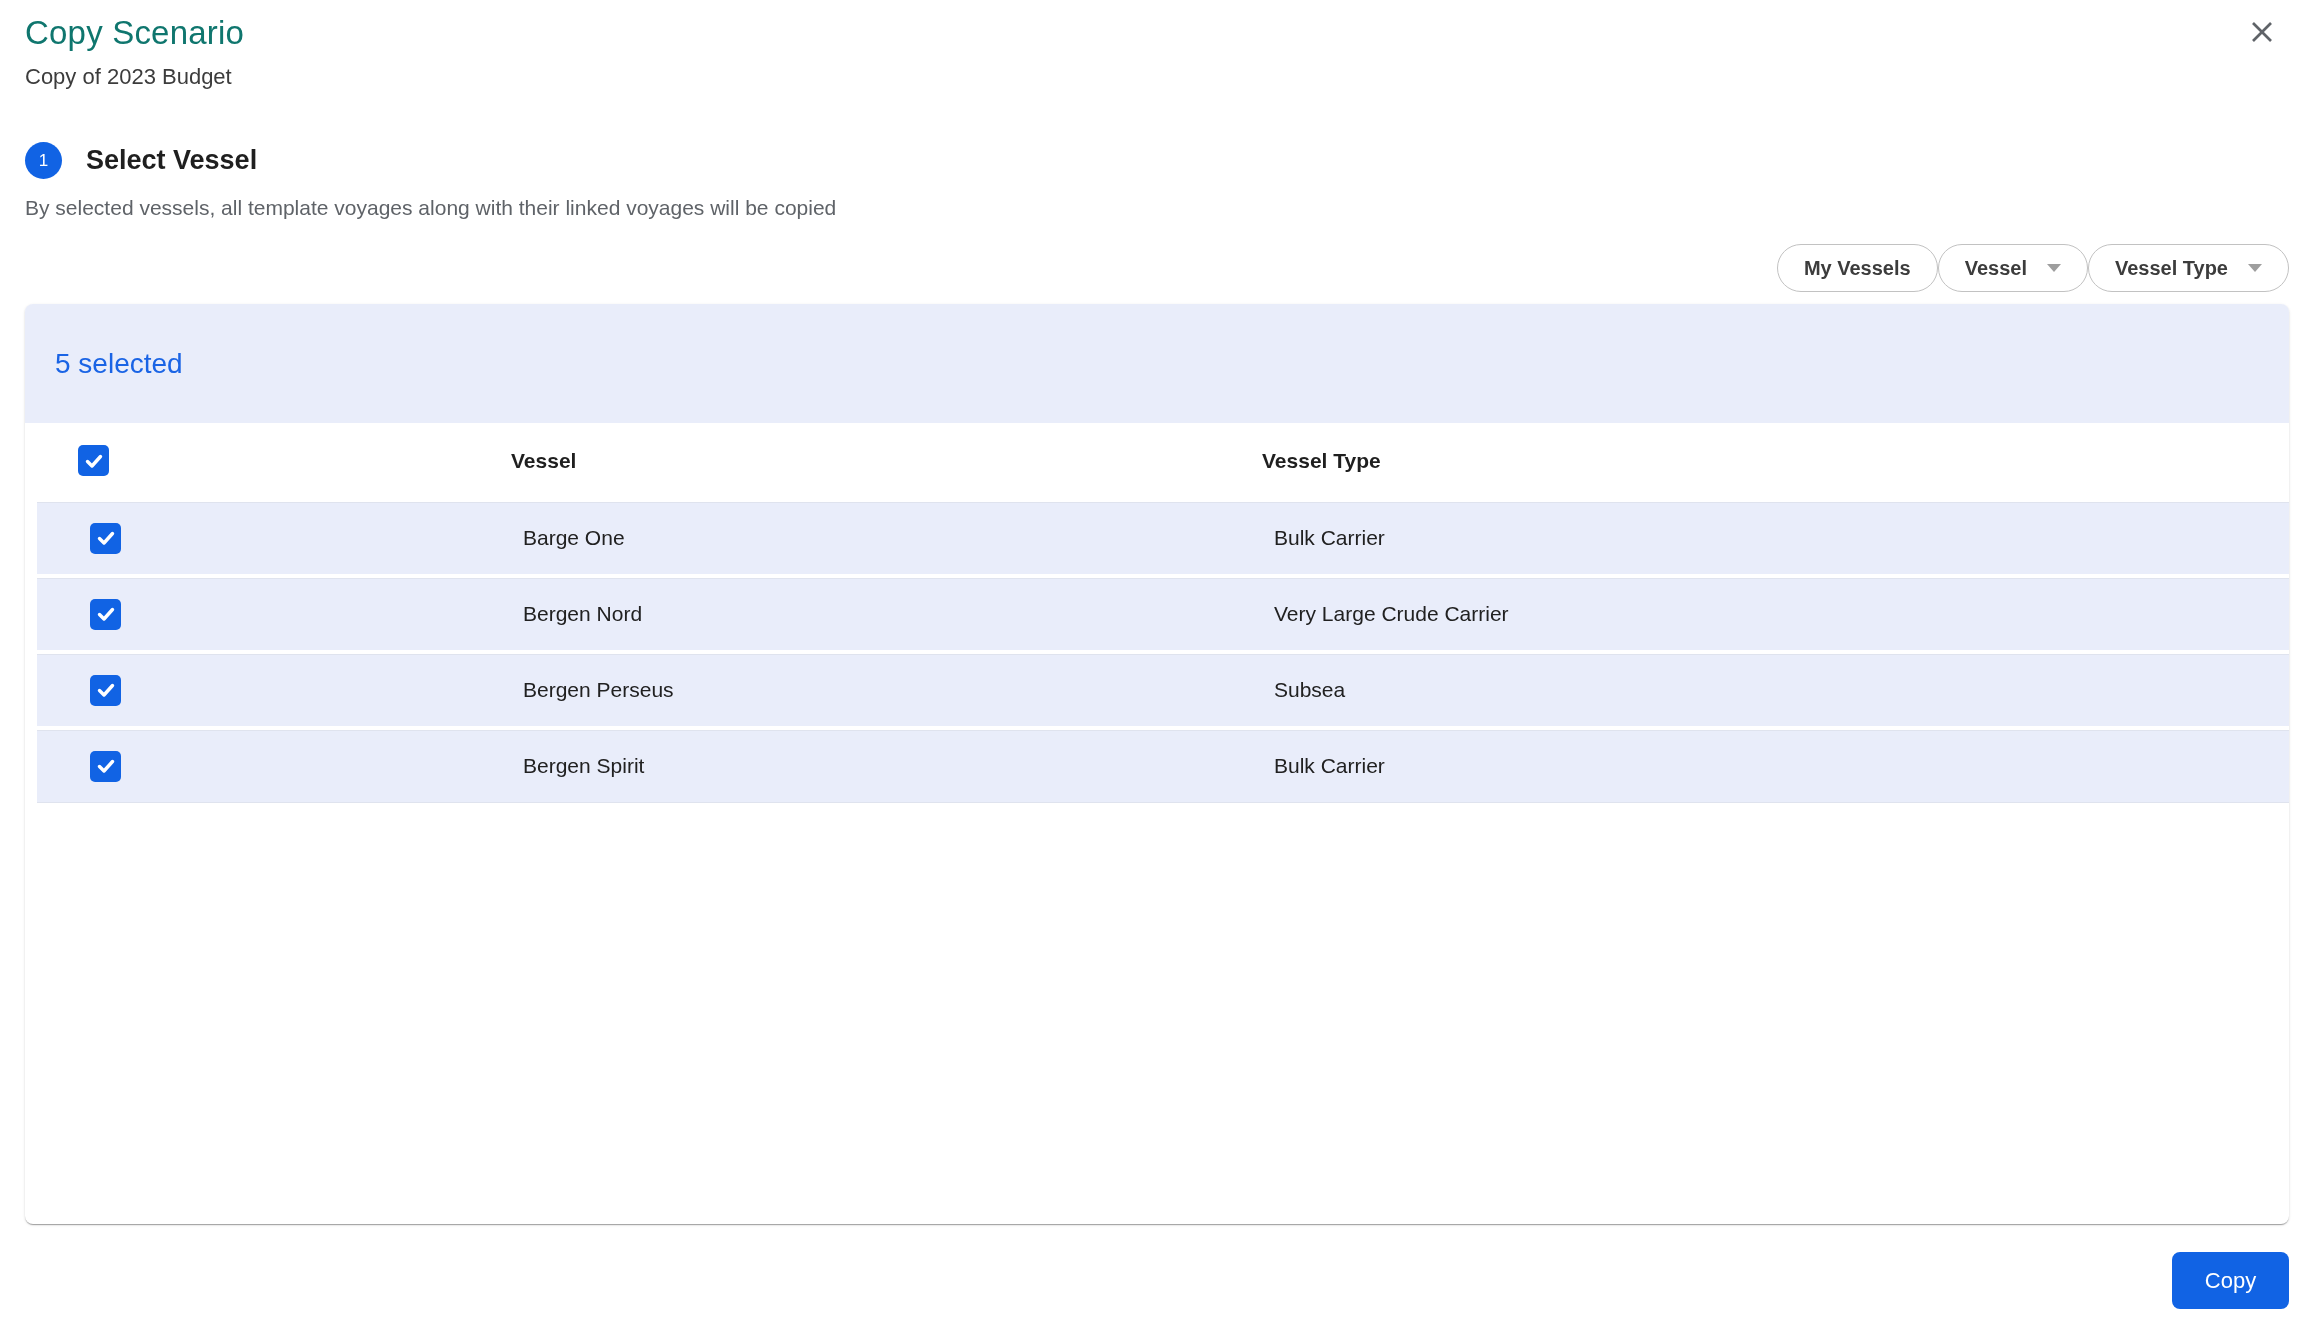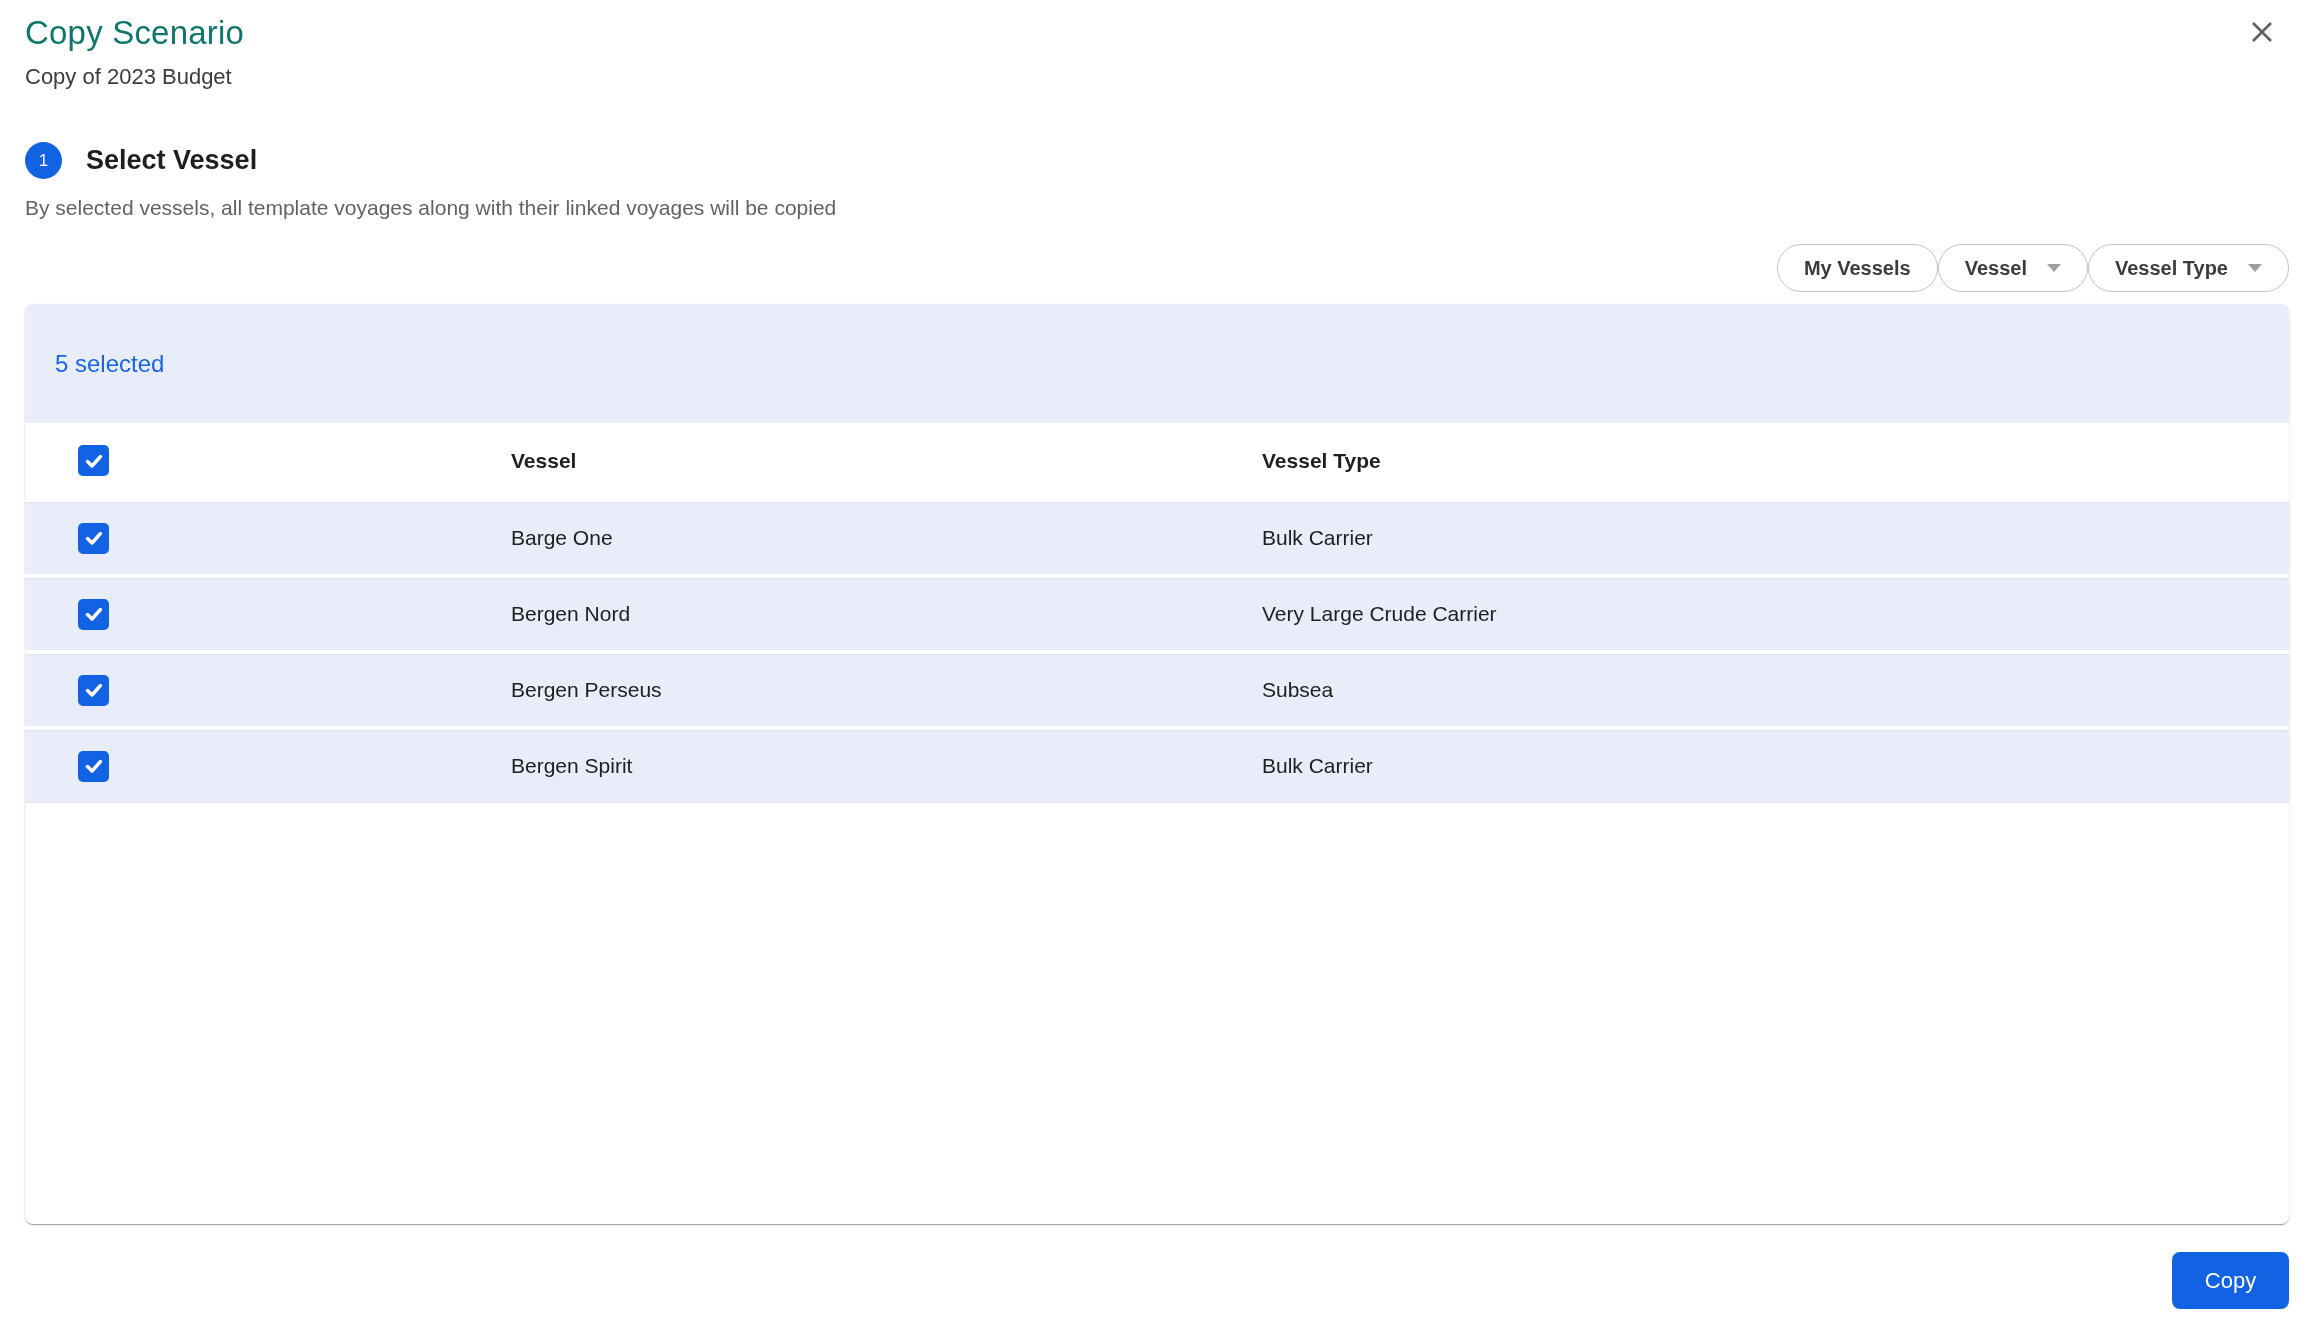--- a/index.html
+++ b/index.html
@@ -58,32 +58,32 @@
     background: #ffffff;
     border-radius: 8px;
     overflow: hidden;
     box-shadow: 0 2px 1px -1px rgba(0,0,0,0.2), 0 1px 1px 0 rgba(0,0,0,0.14), 0 1px 3px 0 rgba(0,0,0,0.12);
   }
   .selected-band {
     height: 119px; background: #e9edfa;
     display: flex; align-items: center;
     padding-left: 30px;
   }
-  .selected-count { font-size: 24px; color: #1a64e5; }
+  .selected-count { font-size: 28px; color: #1a64e5; }
 
   .grid-cols { display: grid; grid-template-columns: 486px 751px 1fr; align-items: center; }
   .header-row { height: 75px; background: #ffffff; }
   .header-cell { font-size: 21px; font-weight: 700; color: #1f1f1f; }
 
   .table-row {
     height: 76px; background: #e9edfa;
     border-top: 4px solid #ffffff;
     box-shadow: inset 0 1px 0 #dfe3ee;
   }
-  .rows-wrap { border-bottom: 1px solid #dfe3ee; }
+  .rows-wrap { border-bottom: 1px solid #dfe3ee; margin-left: 12px; }
   .cell { font-size: 21px; font-weight: 400; color: #212121; }
 
   .cb-cell { padding-left: 53px; }
   .checkbox {
     width: 31px; height: 31px; border-radius: 5px;
     background: #1163e4;
     display: flex; align-items: center; justify-content: center;
     cursor: pointer;
   }
 

